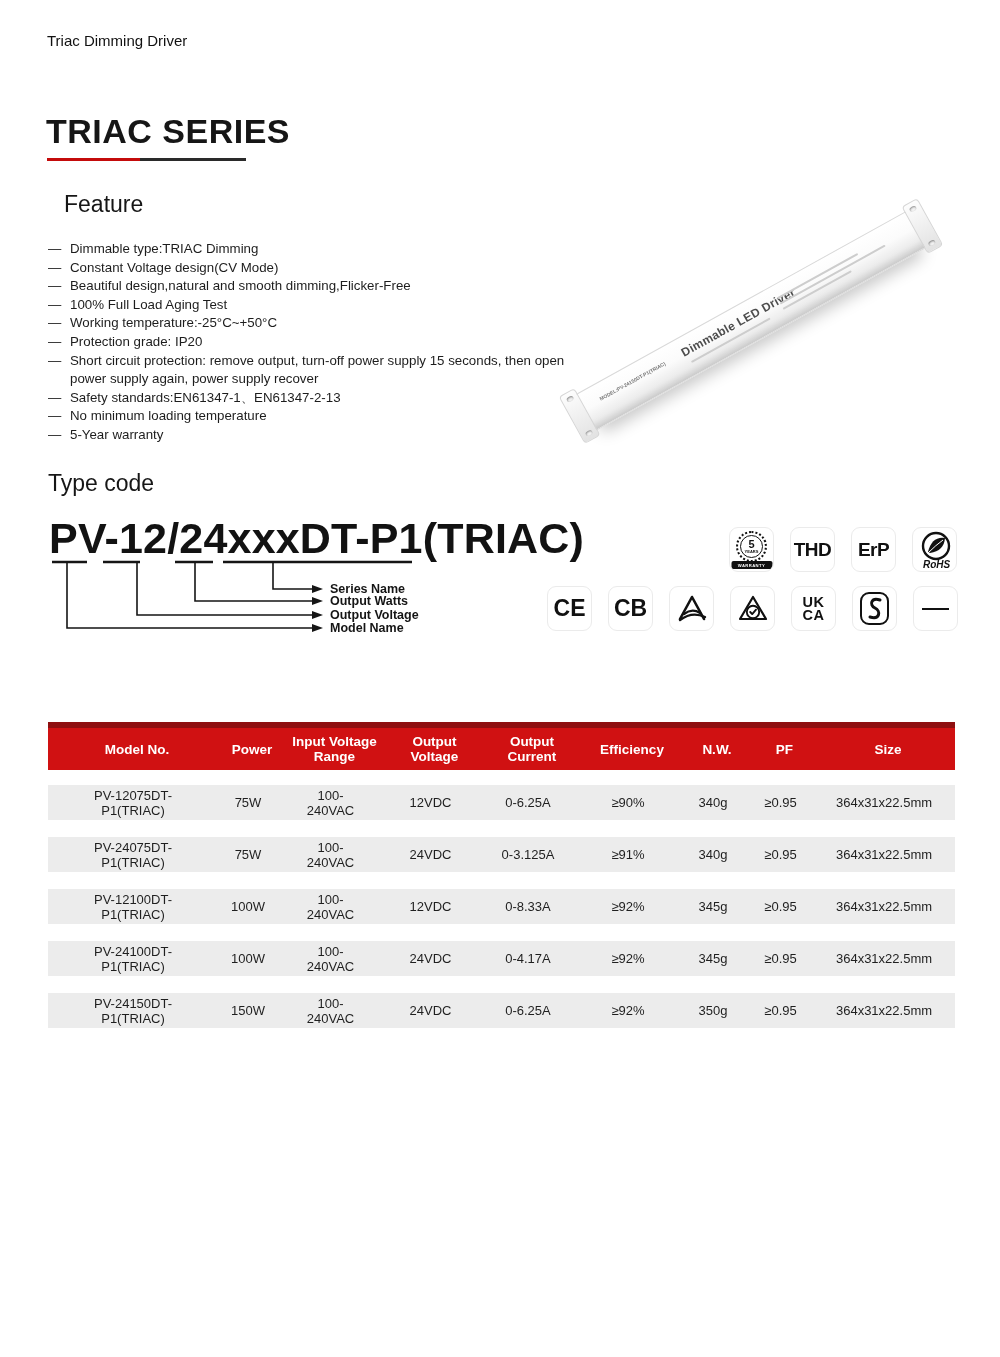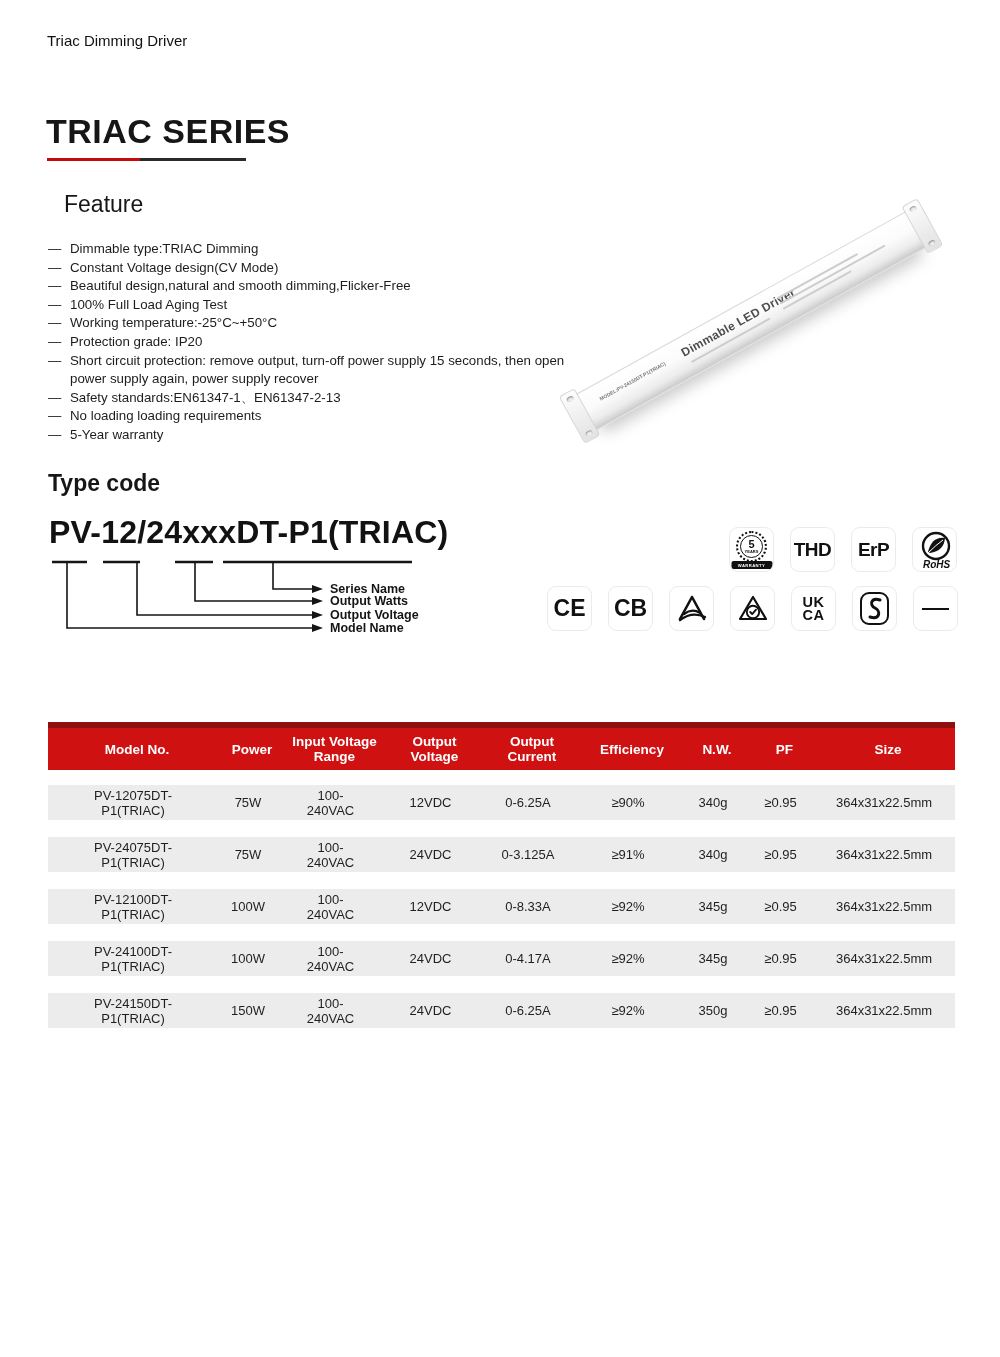--- a/index.html
+++ b/index.html
@@ -34,22 +34,22 @@
     border-radius:50%; background:#f3f3f3; box-shadow:inset 0 1px 2px rgba(0,0,0,0.45); }
   .flange .hole.t { top:4px; } .flange .hole.b { bottom:4px; }
   .bar-title { position:absolute; left:116px; top:8px; font-size:12px; font-weight:700; color:#4d4d4d; letter-spacing:0.3px; }
   .bar-model { position:absolute; left:22px; top:12px; font-size:5px; font-weight:700; color:#777; }
   .bar-line { position:absolute; height:2px; background:#cdcdcd; border-radius:1px; }
   .bl1 { left:226px; top:12px; width:92px; }
   .bl2 { left:226px; top:18px; width:120px; }
   .bl3 { left:226px; top:24px; width:78px; }
   .bl4 { left:120px; top:26px; width:90px; height:1.5px; }
 
-  .typecode-heading { position:absolute; left:48px; top:470px; font-size:23px; font-weight:700; color:#161616; }
-  .typecode-code { position:absolute; left:49px; top:514px; font-size:32px; font-weight:800; color:#121212; letter-spacing:0.2px; }
+  .typecode-heading { position:absolute; left:48px; top:470px; font-size:23px; font-weight:400; color:#161616; }
+  .typecode-code { position:absolute; left:49px; top:514px; font-size:43px; font-weight:800; color:#121212; letter-spacing:0.2px; }
   .typecode-diagram { position:absolute; left:48px; top:556px; }
   .typecode-diagram text { font-family:"Liberation Sans","DejaVu Sans",sans-serif; font-size:12.5px; font-weight:700; fill:#151515; }
 
   
   .cert-row { position:absolute; display:flex; gap:16px; }
   .cert-row1 { left:729px; top:527px; }
   .cert-row2 { left:547px; top:586px; }
   .cert-tile { width:45px; height:45px; background:#fff; border:1px solid #ebebeb; border-radius:9px;
     display:flex; align-items:center; justify-content:center; position:relative; overflow:hidden; }
   .cert-text { font-weight:800; color:#111; }
@@ -128,21 +128,21 @@
     <li>
         <span class="dash">—</span>
         <span class="txt">Short circuit protection: remove output, turn-off power supply 15 seconds, then open power supply again, power supply recover</span>
       </li>
     <li>
         <span class="dash">—</span>
         <span class="txt">Safety standards:EN61347-1、EN61347-2-13</span>
       </li>
     <li>
         <span class="dash">—</span>
-        <span class="txt">No loading loading requirements</span>
+        <span class="txt">No minimum loading temperature</span>
       </li>
     <li>
         <span class="dash">—</span>
         <span class="txt">5-Year warranty</span>
       </li>
   </ul>
 
   <div class="product-fig">
     <div class="driver-bar">
       <div class="flange left">

